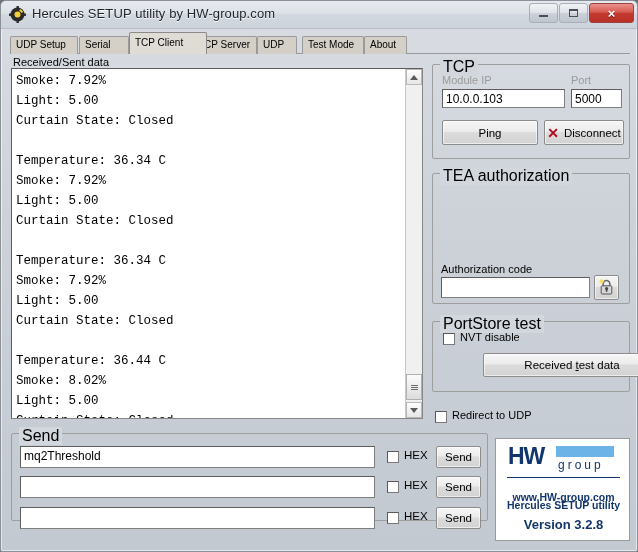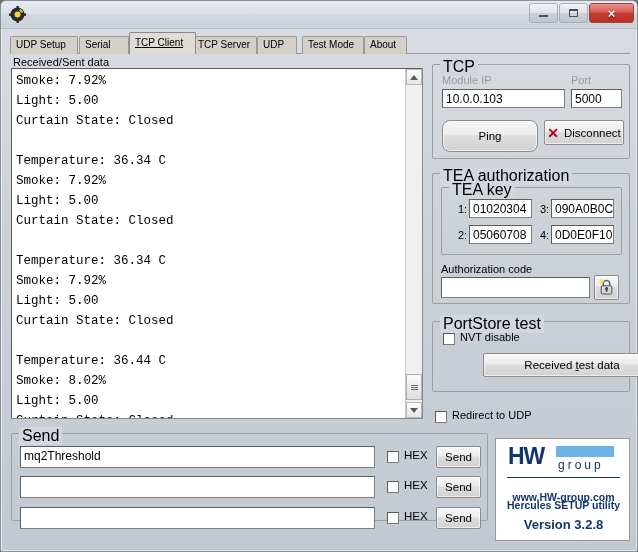--- a/index.html
+++ b/index.html
@@ -203,38 +203,39 @@
       <svg width="17" height="17" viewBox="0 0 17 17">
         <circle cx="8.5" cy="8.5" r="7" fill="#2b2b2b"></circle>
         <circle cx="8.5" cy="8.5" r="3" fill="#f2d23a"></circle>
         <rect x="7.5" y="0" width="2.4" height="3.4" fill="#2b2b2b"></rect>
         <rect x="7.5" y="13.6" width="2.4" height="3.4" fill="#2b2b2b"></rect>
         <rect x="0" y="7.5" width="3.4" height="2.4" fill="#2b2b2b"></rect>
         <rect x="13.6" y="7.5" width="3.4" height="2.4" fill="#2b2b2b"></rect>
         <path d="M11.5 3 L14.2 5.7 L12.8 7.1 L10.1 4.4 Z" fill="#f2d23a"></path>
       </svg>
     </span>
+    <div class="title-text">Hercules SETUP utility by HW-group.com</div>
     <div class="winbtns">
       <div class="wb">
         <span class="min-glyph"></span>
       </div>
       <div class="wb">
         <span class="max-glyph"></span>
       </div>
       <div class="wb close">
         <span class="close-glyph">×</span>
       </div>
     </div>
   </div>
 
   <div class="tabstrip">
     <div class="baseline"></div>
     <div class="tab" style="left:0px;width:68px;">UDP Setup</div>
     <div class="tab" style="left:69px;width:50px;">Serial</div>
-    <div class="tab active" style="left:119px;width:67px;text-decoration:underline;">TCP Client</div>
+    <div class="tab active" style="left:119px;width:78px;">TCP Client</div>
     <div class="tab" style="left:182px;width:65px;">TCP Server</div>
     <div class="tab" style="left:247px;width:40px;">UDP</div>
     <div class="tab" style="left:292px;width:62px;">Test Mode</div>
     <div class="tab" style="left:354px;width:43px;">About</div>
   </div>
 
   <div class="recvLabel">Received/Sent data</div>
   <div class="recvBox">
     <div class="recvText"><span>Smoke: 7.92%</span>
 <span>Light: 5.00</span>
@@ -274,44 +275,29 @@
 
   <div class="grp tcpGrp">
     <span class="cap">TCP</span>
 
     <span class="lbl dim" style="left:9px;top:9px;">Module IP</span>
     <div class="tbox" style="left:9px;top:24px;width:123px;">10.0.0.103</div>
 
     <span class="lbl dim" style="left:138px;top:9px;">Port</span>
     <div class="tbox" style="left:138px;top:24px;width:51px;">5000</div>
 
-    <div class="btn" style="left:9px;top:55px;width:96px;height:32px;border-radius:8px;">Ping</div>
+    <div class="btn" style="left:9px;top:55px;width:96px;height:25px;">Ping</div>
     <div class="btn" style="left:111px;top:55px;width:80px;height:25px;">
       <span class="redx">✕</span>
       <span>Disconnect</span>
     </div>
   </div>
 
   <div class="grp teaGrp">
     <span class="cap">TEA authorization</span>
-  </div>
-  <div class="grp teaKeyGrp">
-    <span class="cap">TEA key</span>
-
-    <span class="keyno" style="left:16px;top:15px;">1:</span>
-    <div class="tbox" style="left:27px;top:11px;width:63px;">01020304</div>
-
-    <span class="keyno" style="left:16px;top:41px;">2:</span>
-    <div class="tbox" style="left:27px;top:37px;width:63px;">05060708</div>
-
-    <span class="keyno" style="left:98px;top:15px;">3:</span>
-    <div class="tbox" style="left:109px;top:11px;width:63px;">090A0B0C</div>
-
-    <span class="keyno" style="left:98px;top:41px;">4:</span>
-    <div class="tbox" style="left:109px;top:37px;width:63px;">0D0E0F10</div>
   </div>
 
   <span class="lbl" style="position:absolute;left:440px;top:262px;">Authorization code</span>
   <div class="tbox" style="left:440px;top:276px;width:149px;height:21px;"></div>
   <div class="btn" style="left:593px;top:274px;width:25px;height:25px;">
     <span>
       <svg width="15" height="16" viewBox="0 0 15 16">
         <path d="M4.2 7 V4.8 a3.3 3.3 0 0 1 6.6 0 V7" fill="none" stroke="#6a6a6a" stroke-width="1.6"></path>
         <rect x="2.2" y="6.8" width="10.6" height="8.2" rx="1" fill="#d8d8d8" stroke="#555" stroke-width="1"></rect>
         <rect x="6.8" y="9.2" width="1.6" height="3.6" fill="#444"></rect>

